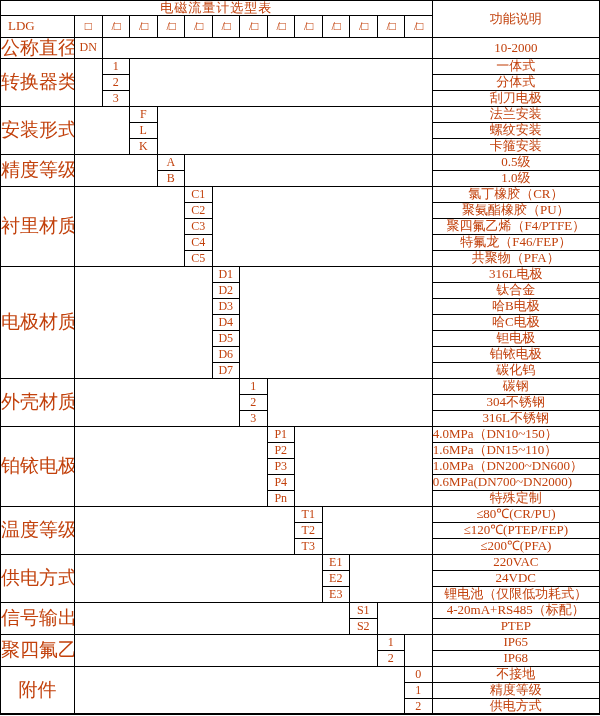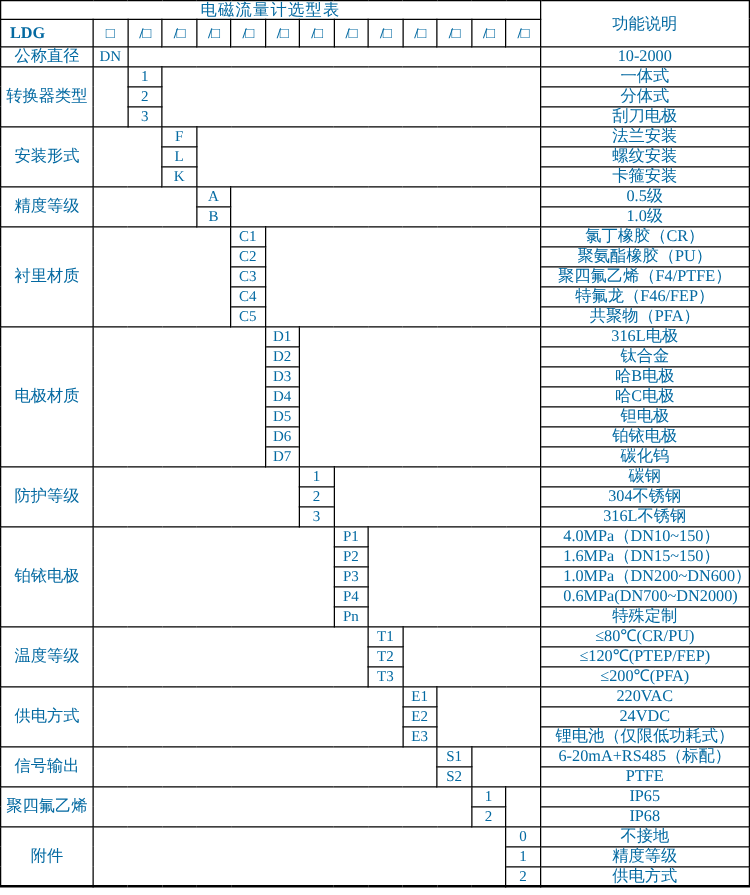--- a/index.html
+++ b/index.html
@@ -1,40 +1,40 @@
 <!DOCTYPE html>
 <html><head>
 <meta charset="utf-8">
 <style>
   html,body{margin:0;padding:0;background:#fff;}
   .page{width:600px;height:716px;background:#fff;overflow:hidden;}
   table.selection-table{
     width:600px;height:532px;
     border-collapse:collapse;table-layout:fixed;
     font-family:"Liberation Serif","DejaVu Serif",serif;
-    font-size:13px;color:#0369a1;background:#fff;
+    font-size:13px;color:#c2410c;background:#fff;
   }
   td{
     border:1px solid #000;
     padding:0;margin:0;
     text-align:center;vertical-align:middle;
     white-space:nowrap;overflow:hidden;
     line-height:1.05;
   }
   tr.r-title{height:13px;}
-  tr.r-ldg{height:22px;font-weight:bold;}
+  tr.r-ldg{height:22px;}
   tr.r-std{height:16px;}
   td.title-cell{font-size:13px;letter-spacing:1px;}
   td.func-head{font-size:13px;}
-  td.cat{font-size:13px;}
+  td.cat{font-size:19px;}
   td.ldg{text-align:left;padding-left:7px;font-size:13px;font-family:"Liberation Serif","DejaVu Serif",serif;}
   td.code{font-size:12px;}
   td.slot{font-size:12px;letter-spacing:-1px;}
   td.func{font-size:13px;font-family:Liberation Serif, serif;}
-  td.func.left{text-align:left;padding-left:18px;}
+  td.func.left{text-align:left;padding-left:0;}
   table.selection-table{border-bottom:2px solid #000;}
 </style>
 </head>
 <body>
 
 <div class="page">
 <table class="selection-table">
   <colgroup>
     <col style="width:74px">
     <col style="width:27.5px">
@@ -177,21 +177,21 @@
   <tr class="r-std">
     <td class="code">D6</td>
     <td class="func">铂铱电极</td>
   </tr>
   <tr class="r-std">
     <td class="code">D7</td>
     <td class="func">碳化钨</td>
   </tr>
 
   <tr class="r-std">
-    <td class="cat" rowspan="3">防护等级</td>
+    <td class="cat" rowspan="3">外壳材质</td>
     <td colspan="6" rowspan="3"></td>
     <td class="code">1</td>
     <td colspan="6" rowspan="3"></td>
     <td class="func">碳钢</td>
   </tr>
   <tr class="r-std">
     <td class="code">2</td>
     <td class="func">304不锈钢</td>
   </tr>
   <tr class="r-std">
@@ -201,21 +201,21 @@
 
   <tr class="r-std">
     <td class="cat" rowspan="5">铂铱电极</td>
     <td colspan="7" rowspan="5"></td>
     <td class="code">P1</td>
     <td colspan="5" rowspan="5"></td>
     <td class="func left">4.0MPa（DN10~150）</td>
   </tr>
   <tr class="r-std">
     <td class="code">P2</td>
-    <td class="func left">1.6MPa（DN15~150）</td>
+    <td class="func left">1.6MPa（DN15~110）</td>
   </tr>
   <tr class="r-std">
     <td class="code">P3</td>
     <td class="func left">1.0MPa（DN200~DN600）</td>
   </tr>
   <tr class="r-std">
     <td class="code">P4</td>
     <td class="func left">0.6MPa(DN700~DN2000)</td>
   </tr>
   <tr class="r-std">
@@ -253,25 +253,25 @@
   <tr class="r-std">
     <td class="code">E3</td>
     <td class="func">锂电池（仅限低功耗式）</td>
   </tr>
 
   <tr class="r-std">
     <td class="cat" rowspan="2">信号输出</td>
     <td colspan="10" rowspan="2"></td>
     <td class="code">S1</td>
     <td colspan="2" rowspan="2"></td>
-    <td class="func">6-20mA+RS485（标配）</td>
+    <td class="func">4-20mA+RS485（标配）</td>
   </tr>
   <tr class="r-std">
     <td class="code">S2</td>
-    <td class="func">PTFE</td>
+    <td class="func">PTEP</td>
   </tr>
 
   <tr class="r-std">
     <td class="cat" rowspan="2">聚四氟乙烯</td>
     <td colspan="11" rowspan="2"></td>
     <td class="code">1</td>
     <td rowspan="2"></td>
     <td class="func">IP65</td>
   </tr>
   <tr class="r-std">

